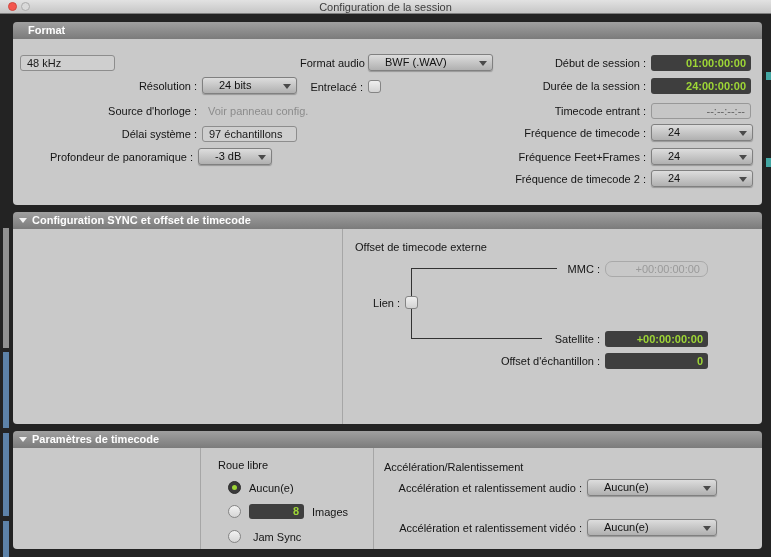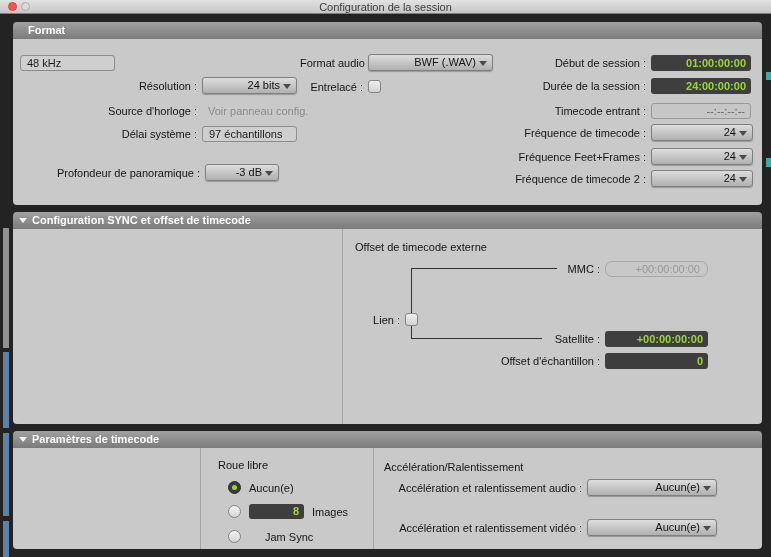--- a/index.html
+++ b/index.html
@@ -28,22 +28,22 @@
     border-top:5px solid #f2f2f2;margin:0 5px 0 6px;}
   
   .frow{display:flex;align-items:center;height:17px;gap:5px;}
   .lbl{font-size:11px;color:#141414;white-space:nowrap;text-align:right;flex:none;}
   .glbl{font-size:11px;color:#141414;white-space:nowrap;}
   .muted{font-size:11px;color:#8c8c8c;padding-left:6px;}
   .box{height:16px;background:#cfcfcf;border:1px solid #8d8d8d;border-radius:3px;
     font-size:11px;color:#1a1a1a;padding:0 6px;line-height:14px;box-sizing:border-box;flex:none;}
   .drop{position:relative;height:17px;background:linear-gradient(#dddddd,#b0b0b0);
     border:1px solid #808080;border-radius:3px;font-size:11px;color:#111;
-    padding:0 16px 0 0;line-height:15px;box-sizing:border-box;flex:none;
-    box-shadow:0 1px 1px rgba(0,0,0,.25);text-align:right;}
+    padding:0 16px 0 16px;line-height:15px;box-sizing:border-box;flex:none;
+    box-shadow:0 1px 1px rgba(0,0,0,.25);}
   .drop-arrow{position:absolute;right:5px;top:6px;width:0;height:0;
     border-left:4px solid transparent;border-right:4px solid transparent;
     border-top:5px solid #4a4a4a;}
   .tc{height:16px;background:#3e3e3e;border-radius:3px;font-size:11px;font-weight:bold;
     color:#9ed636;text-align:right;padding:0 5px;line-height:16px;box-sizing:border-box;flex:none;}
   .tc-light{height:16px;background:#c6c6c6;border:1px solid #989898;border-radius:3px;
     font-size:11px;color:#5f5f5f;text-align:right;padding:0 5px;line-height:14px;
     box-sizing:border-box;flex:none;}
   .tc-disabled{height:16px;background:#c8c8c8;border:1px solid #a9a9a9;border-radius:7px;
     font-size:11px;color:#9a9a9a;text-align:right;padding:0 7px;line-height:14px;
@@ -88,21 +88,21 @@
   <span class="drop" style="width:95px;"><span>24 bits</span><i class="drop-arrow"></i></span>
 </div>
 <div class="abs frow" style="left:20px;top:102px;">
   <span class="lbl" style="width:177px;">Source d'horloge :</span>
   <span class="muted">Voir panneau config.</span>
 </div>
 <div class="abs frow" style="left:20px;top:125px;">
   <span class="lbl" style="width:177px;">Délai système :</span>
   <span class="box" style="width:95px;">97 échantillons</span>
 </div>
-<div class="abs frow" style="left:23px;top:148px;margin-top:16px;">
+<div class="abs frow" style="left:16px;top:148px;">
   <span class="lbl" style="width:177px;">Profondeur de panoramique :</span>
   <span class="drop" style="width:74px;"><span>-3 dB</span><i class="drop-arrow"></i></span>
 </div>
 
 <div class="abs frow" style="left:300px;top:54px;">
   <span class="lbl" style="width:63px;">Format audio :</span>
   <span class="drop" style="width:125px;"><span>BWF (.WAV)</span><i class="drop-arrow"></i></span>
 </div>
 <div class="abs frow" style="left:300px;top:78px;">
   <span class="lbl" style="width:63px;">Entrelacé :</span>
@@ -144,21 +144,21 @@
 <div class="abs glbl" style="left:355px;top:241px;">Offset de timecode externe</div>
 
 <div class="abs line" style="left:411px;top:268px;width:1px;height:71px;"></div>
 <div class="abs line" style="left:411px;top:268px;width:146px;height:1px;"></div>
 <div class="abs line" style="left:411px;top:338px;width:131px;height:1px;"></div>
 
 <div class="abs frow" style="left:450px;top:260px;">
   <span class="lbl" style="width:150px;">MMC :</span>
   <span class="tc-disabled" style="width:103px;">+00:00:00:00</span>
 </div>
-<div class="abs frow" style="left:330px;top:311px;">
+<div class="abs frow" style="left:330px;top:294px;">
   <span class="lbl" style="width:70px;">Lien :</span>
   <span class="checkbox"></span>
 </div>
 <div class="abs frow" style="left:450px;top:330px;">
   <span class="lbl" style="width:150px;">Satellite :</span>
   <span class="tc" style="width:103px;">+00:00:00:00</span>
 </div>
 <div class="abs frow" style="left:450px;top:352px;">
   <span class="lbl" style="width:150px;">Offset d'échantillon :</span>
   <span class="tc" style="width:103px;">0</span>
@@ -176,21 +176,21 @@
 
 <div class="abs frow" style="left:228px;top:479px;gap:8px;">
   <span class="radio sel"></span>
   <span class="glbl">Aucun(e)</span>
 </div>
 <div class="abs frow" style="left:228px;top:503px;gap:8px;">
   <span class="radio"></span>
   <span class="tc" style="width:55px;height:15px;line-height:15px;">8</span>
   <span class="glbl">Images</span>
 </div>
-<div class="abs frow" style="left:228px;top:528px;gap:24px;">
+<div class="abs frow" style="left:228px;top:528px;gap:12px;">
   <span class="radio"></span>
   <span class="glbl">Jam Sync</span>
 </div>
 
 <div class="abs glbl" style="left:384px;top:461px;">Accélération/Ralentissement</div>
 <div class="abs frow" style="left:390px;top:479px;">
   <span class="lbl" style="width:192px;">Accélération et ralentissement audio :</span>
   <span class="drop" style="width:130px;"><span>Aucun(e)</span><i class="drop-arrow"></i></span>
 </div>
 <div class="abs frow" style="left:390px;top:503px;margin-top:16px;">

